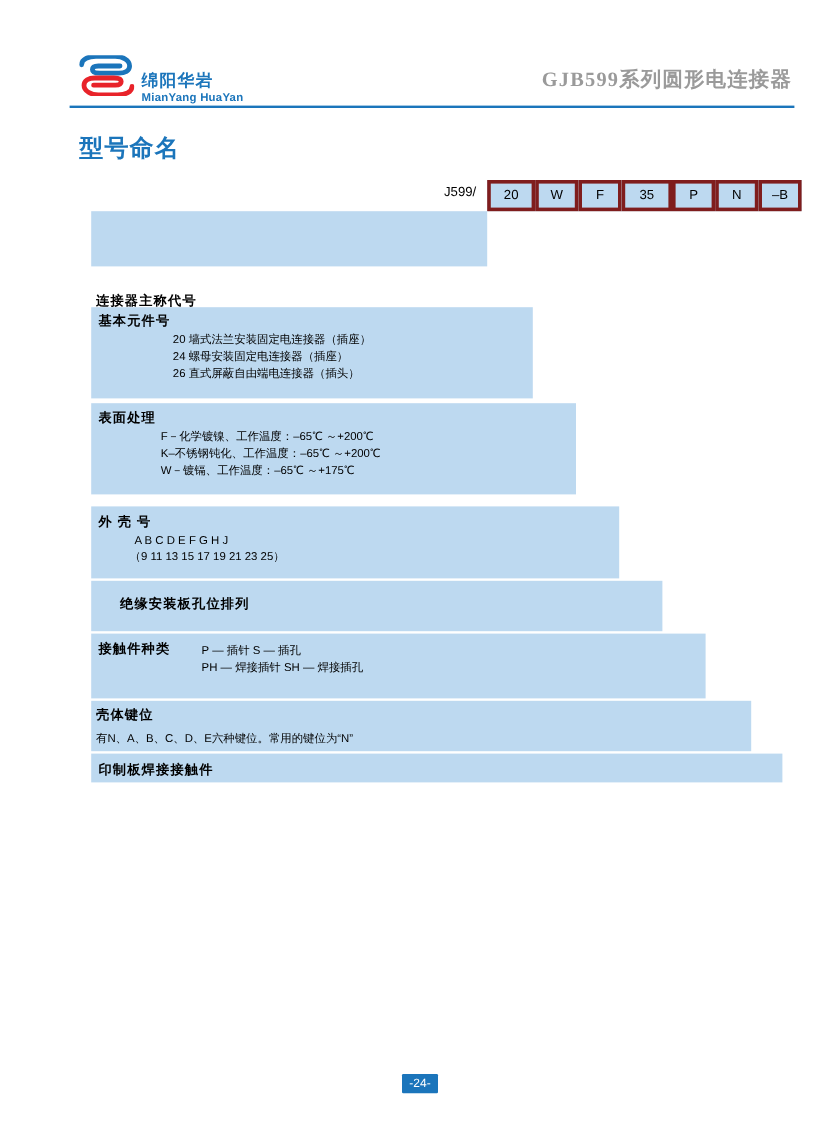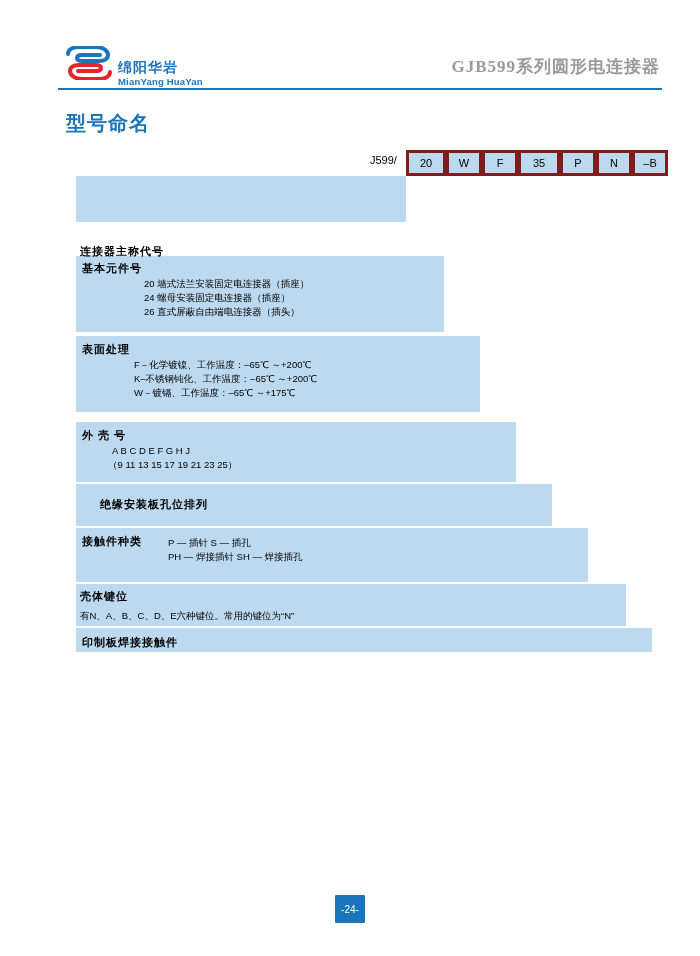--- a/index.html
+++ b/index.html
@@ -145,21 +145,21 @@
     white-space: nowrap;
   }
   .indent-1 { padding-left: 62px; }
 
   
   .page-num {
     position: absolute;
     left: 335px;
     top: 895px;
     width: 30px;
-    height: 28px;
+    height: 16px;
     background: #1b75bb;
     color: #ffffff;
     font-size: 10px;
     display: flex;
     align-items: center;
     justify-content: center;
     border-radius: 1px;
   }
 </style>
 </head>

